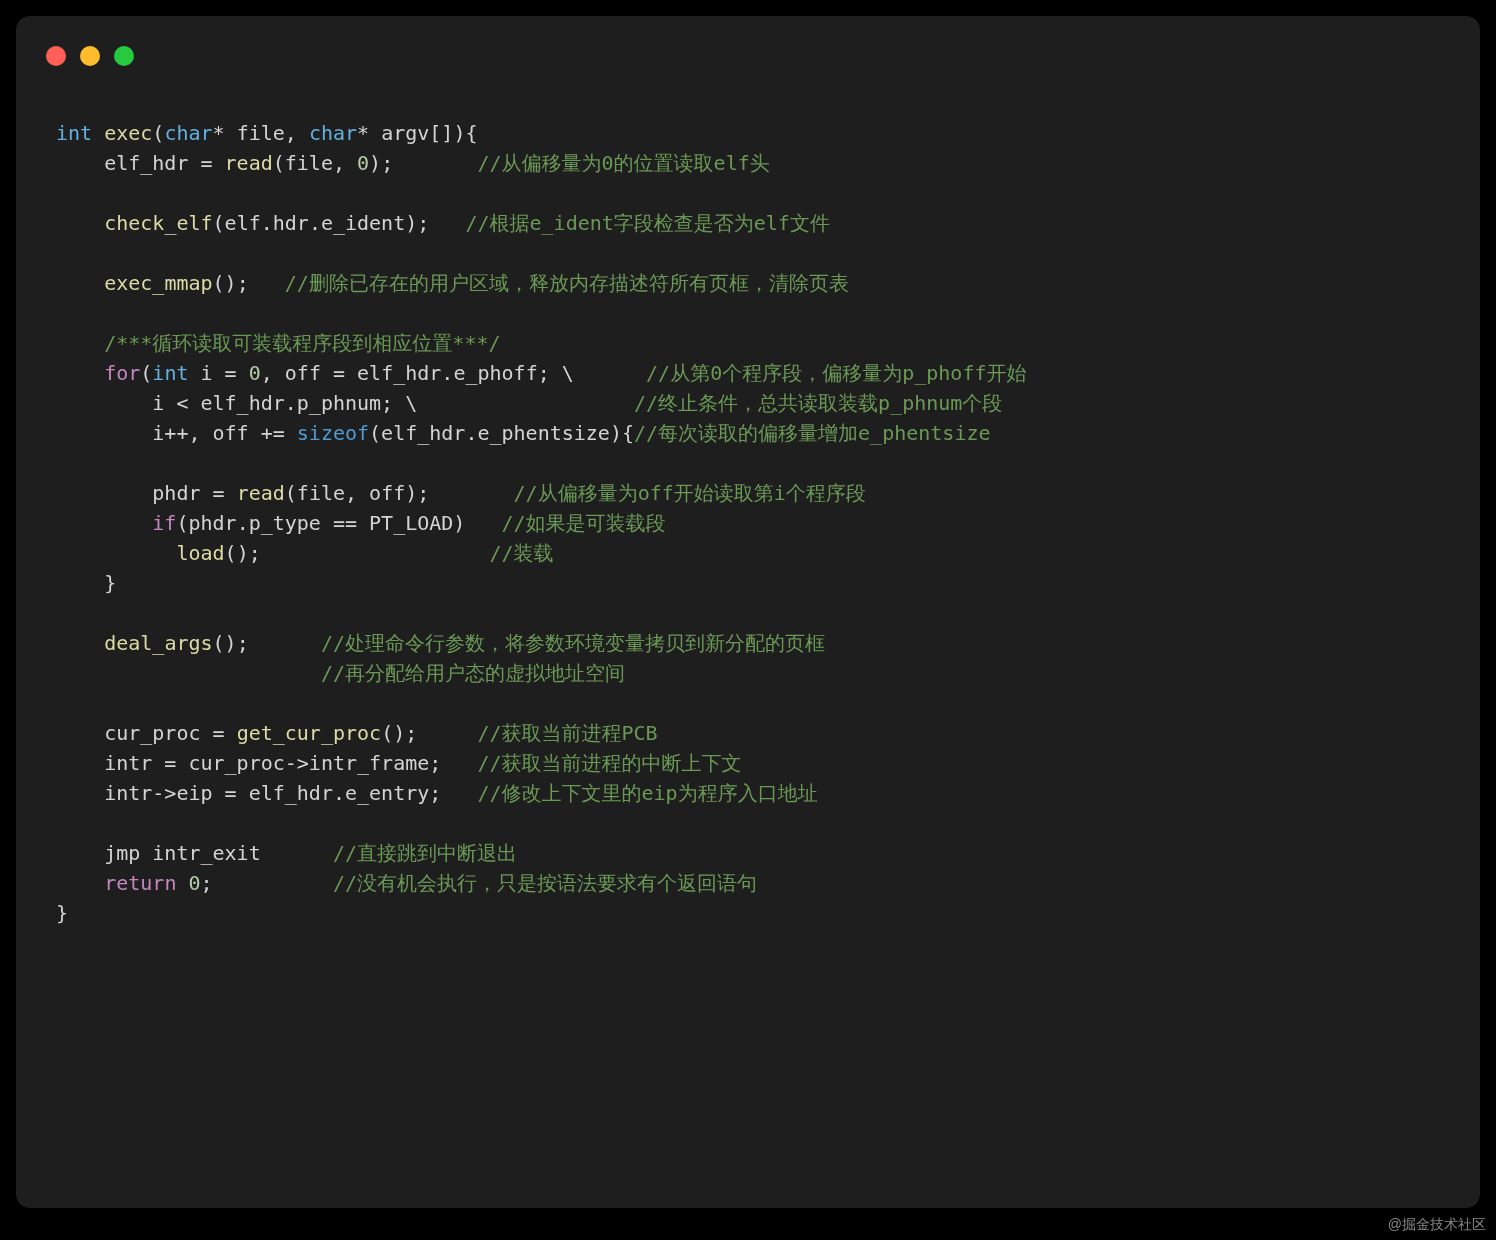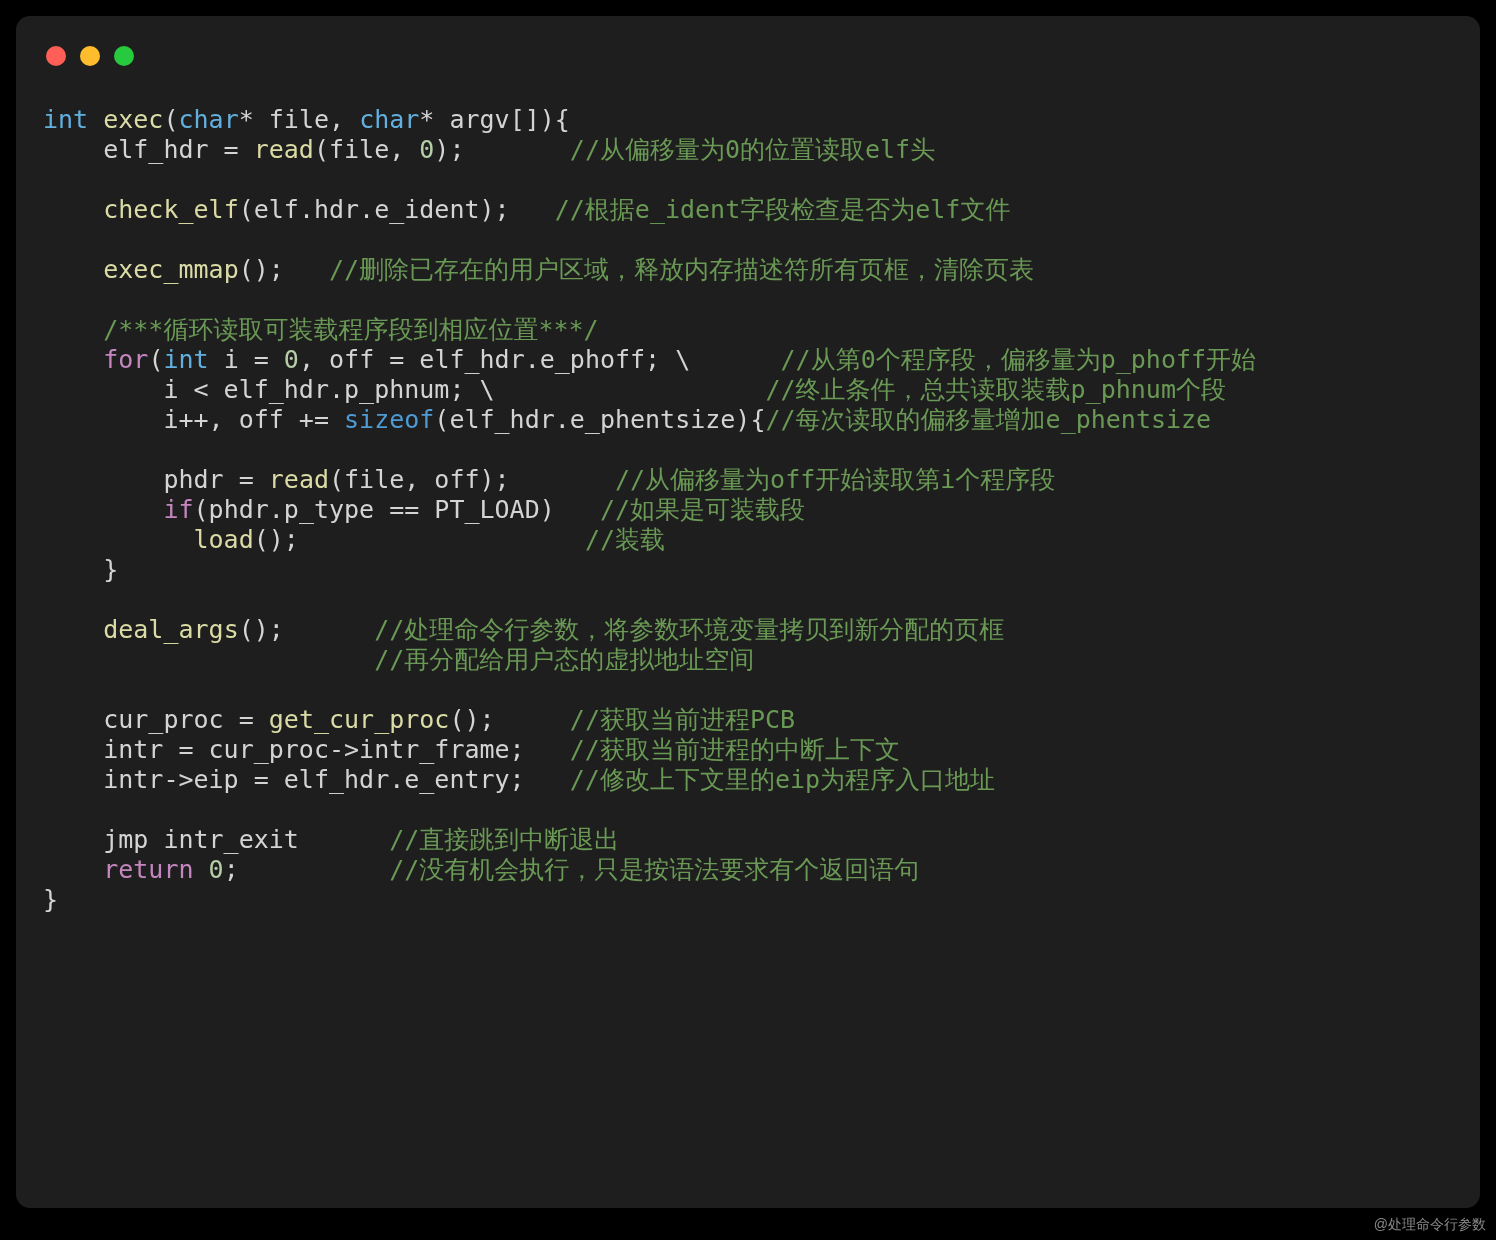--- a/index.html
+++ b/index.html
@@ -1,20 +1,20 @@
 <!DOCTYPE html>
 <html><head>
 <meta charset="utf-8">
 <style>
   html,body{margin:0;padding:0;background:#000;width:1496px;height:1240px;font-family:Menlo,Consolas,"DejaVu Sans Mono",monospace}
   .frame{position:absolute;left:16px;top:16px;width:1464px;height:1192px;background:#1e1e1e;border-radius:14px;box-sizing:border-box}
   .dots{position:absolute;left:30px;top:30px;display:flex;gap:14px}
   .dot{width:20px;height:20px;border-radius:50%}
   .red{background:#ff5f56}.yellow{background:#ffbd2e}.green{background:#27c93f}
-  pre.code{position:absolute;left:26px;top:88px;margin:1px;font-size:25px;line-height:30px;white-space:pre;font-family:inherit}
+  pre.code{position:absolute;left:26px;top:88px;margin:14px;font-size:20px;line-height:30px;white-space:pre;font-family:inherit}
   .t{color:#62b0df}     
   .f{color:#dbdba6}     
   .p{color:#d4d4d4}    
   .n{color:#b5cea8}     
   .c{color:#6a9955}     
   .k{color:#c586c0}     
   .kw{color:#4e9bd4}    
   .watermark{position:absolute;right:10px;bottom:6px;color:#888;font-size:14px;font-family:Arial,sans-serif}
 </style>
 </head>
@@ -49,13 +49,13 @@
 <span></span>
 <span class="p">    cur_proc = </span><span class="f">get_cur_proc</span><span class="p">();     </span><span class="c">//获取当前进程PCB</span>
 <span class="p">    intr = cur_proc-&gt;intr_frame;   </span><span class="c">//获取当前进程的中断上下文</span>
 <span class="p">    intr-&gt;eip = elf_hdr.e_entry;   </span><span class="c">//修改上下文里的eip为程序入口地址</span>
 <span></span>
 <span class="p">    jmp intr_exit      </span><span class="c">//直接跳到中断退出</span>
 <span class="p">    </span><span class="k">return</span><span class="p"> </span><span class="n">0</span><span class="p">;          </span><span class="c">//没有机会执行，只是按语法要求有个返回语句</span>
 <span class="p">}</span></pre>
 </div>
 
-<div class="watermark">@处理命令行参数</div>
+<div class="watermark">@掘金技术社区</div>
 
 </body></html>

